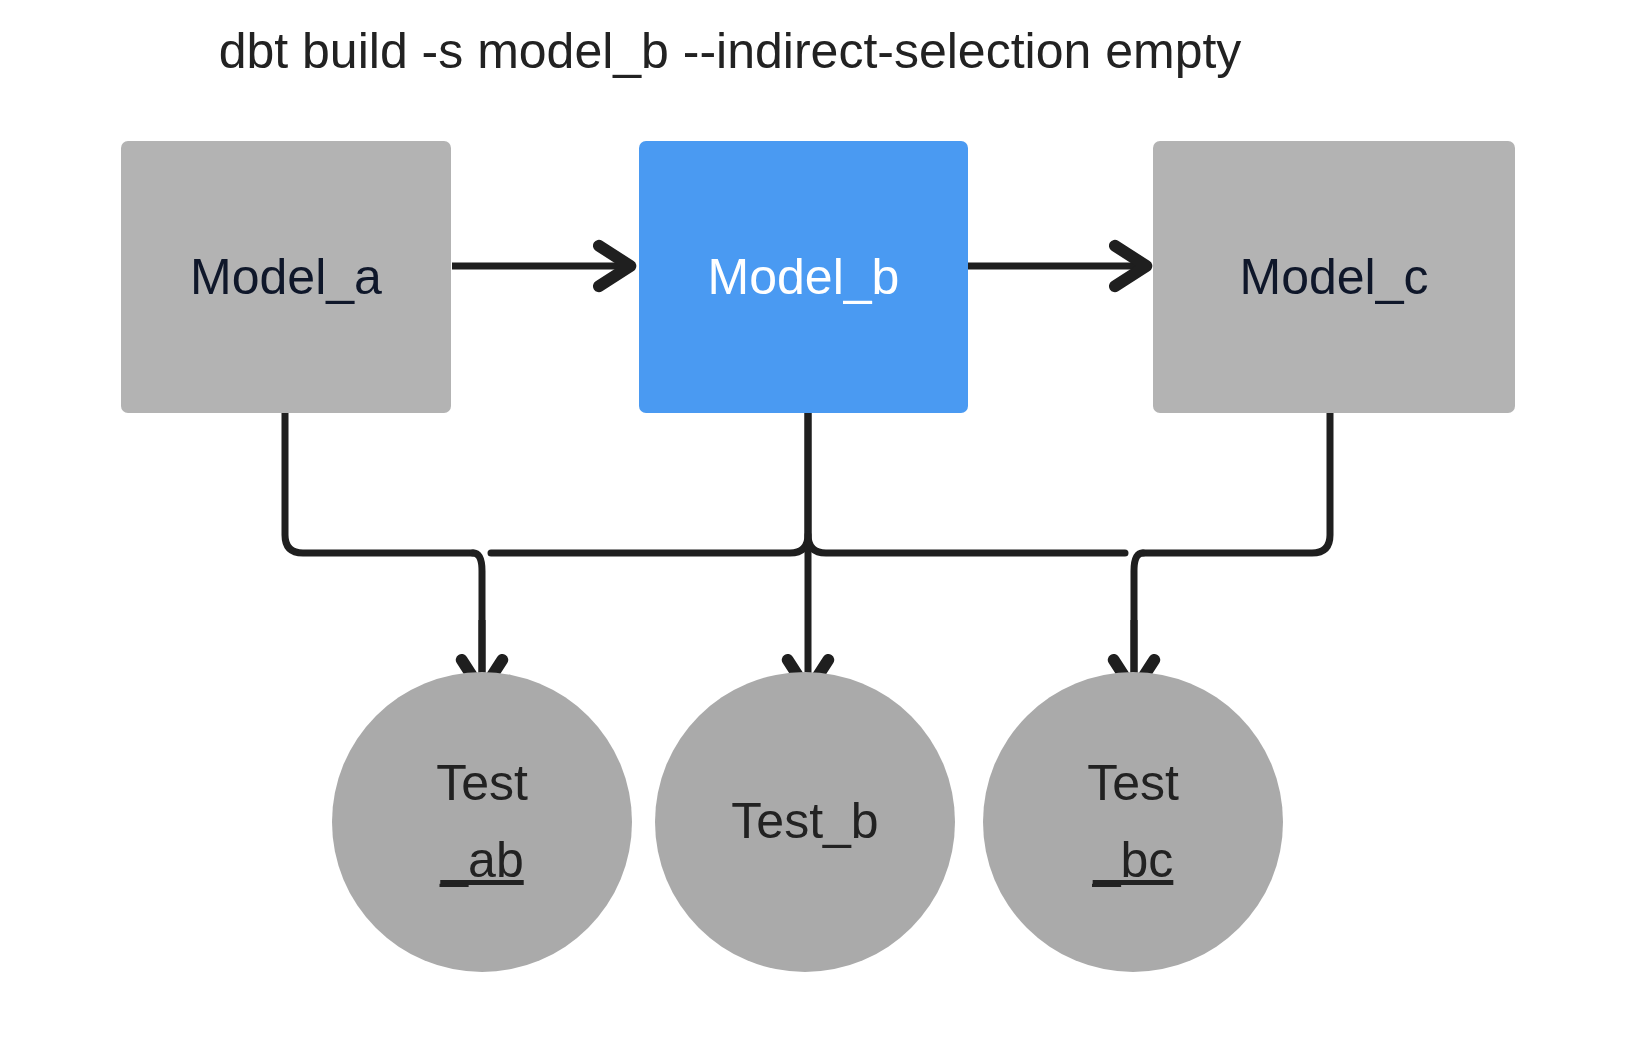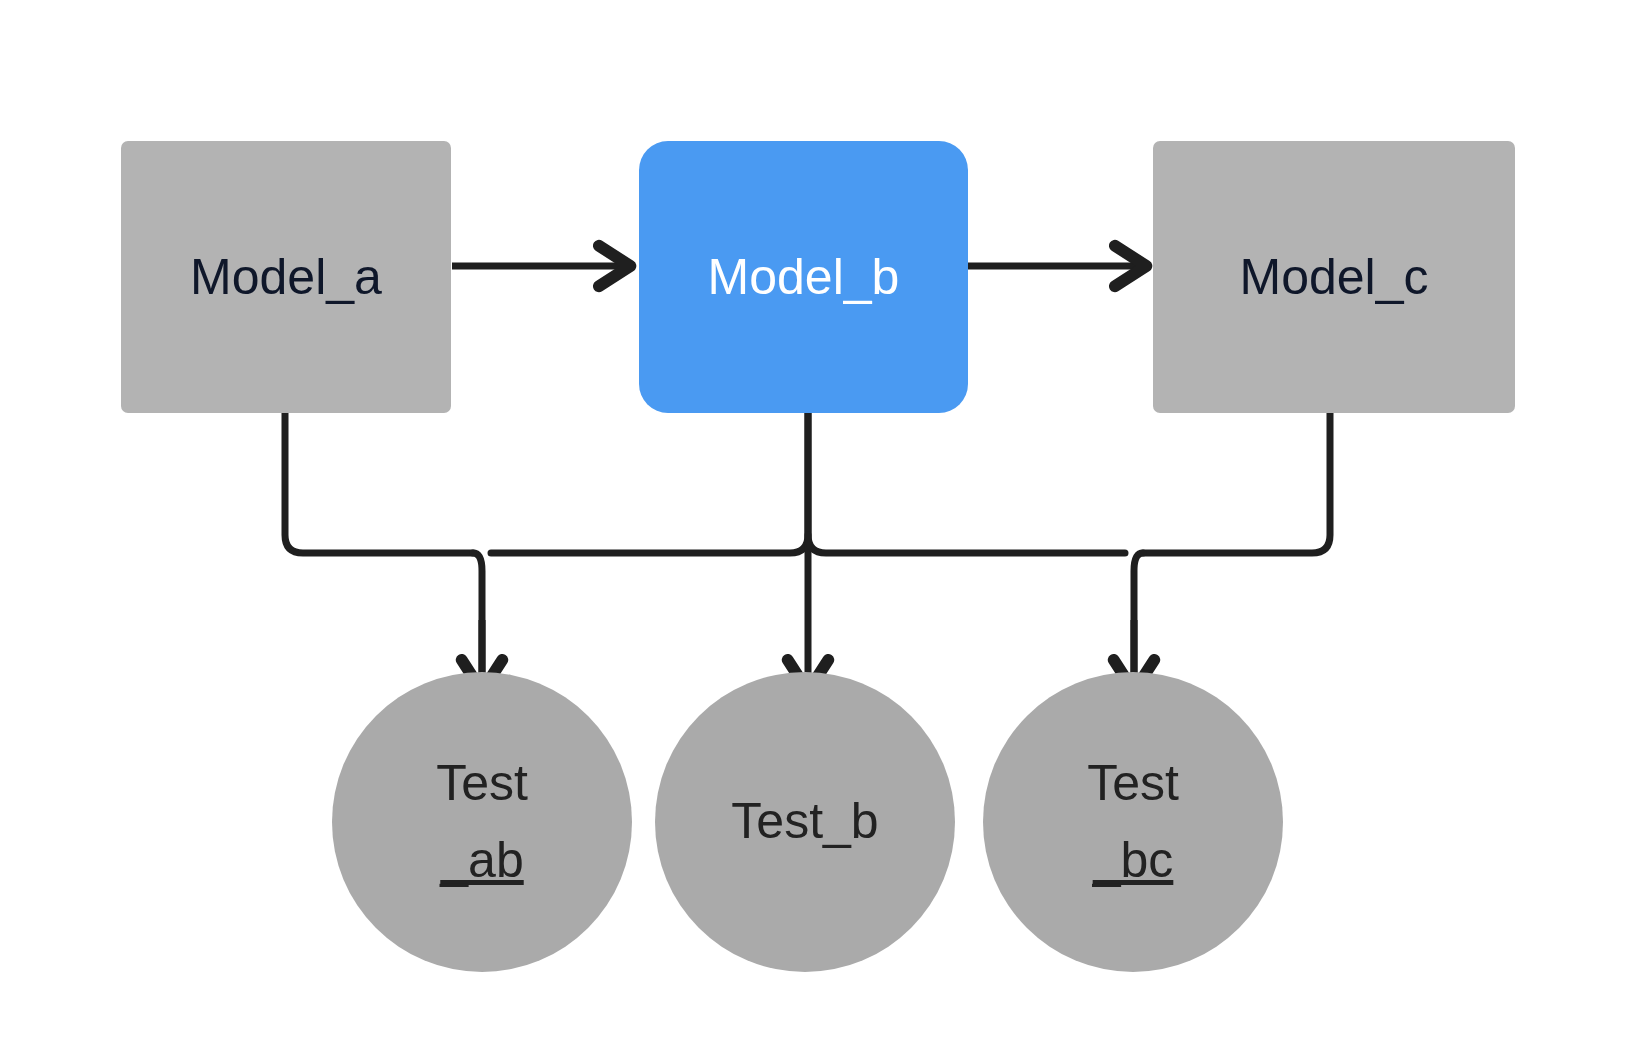--- a/index.html
+++ b/index.html
@@ -69,20 +69,21 @@
     box-sizing: border-box;
     text-align: center;
   }
   .node-circle .line2 { display: block; text-decoration: underline; }
 </style>
 </head>
 <body>
 
 <div id="canvas">
 
+  <div class="title">dbt build -s model_b --indirect-selection empty</div>
 
   <svg id="edges" viewBox="0 0 1630 1060">
     <defs>
       <marker id="arrowhead" markerWidth="8" markerHeight="8" refX="5.4" refY="4" orient="auto" markerUnits="strokeWidth">
         <path d="M1.1,1.1 L5.6,4 L1.1,6.9" fill="none" stroke="#1f1f1f" stroke-width="1.7" stroke-linecap="round" stroke-linejoin="round"></path>
       </marker>
     </defs>
 
     <line x1="452" y1="266" x2="629" y2="266" stroke="#1f1f1f" stroke-width="7" marker-end="url(#arrowhead)"></line>
 
@@ -102,21 +103,21 @@
     <path d="M1330,413 L1330,535 Q1330,553 1312,553 L1143,553" fill="none" stroke="#1f1f1f" stroke-width="7" stroke-linecap="round" stroke-linejoin="round"></path>
 
     <path d="M1143,553 Q1134,553 1134,571 L1134,690" fill="none" stroke="#1f1f1f" stroke-width="7" stroke-linecap="round" stroke-linejoin="round"></path>
     <line x1="1134" y1="620" x2="1134" y2="690" stroke="#1f1f1f" stroke-width="7" marker-end="url(#arrowhead)"></line>
   </svg>
 
   <div class="node-box gray" style="left:121px; top:141px; width:330px; height:272px;">
     <span>Model_a</span>
   </div>
 
-  <div class="node-box blue" style="left:639px; top:141px; width:329px; height:272px;border-radius:29px;">
+  <div class="node-box blue" style="left:639px; top:141px; width:329px; height:272px;">
     <span>Model_b</span>
   </div>
 
   <div class="node-box gray" style="left:1153px; top:141px; width:362px; height:272px;">
     <span>Model_c</span>
   </div>
 
   <div class="node-circle" style="left:332px; top:672px; width:300px; height:300px;">
     <span>Test</span>
     <span class="line2">_ab</span>

